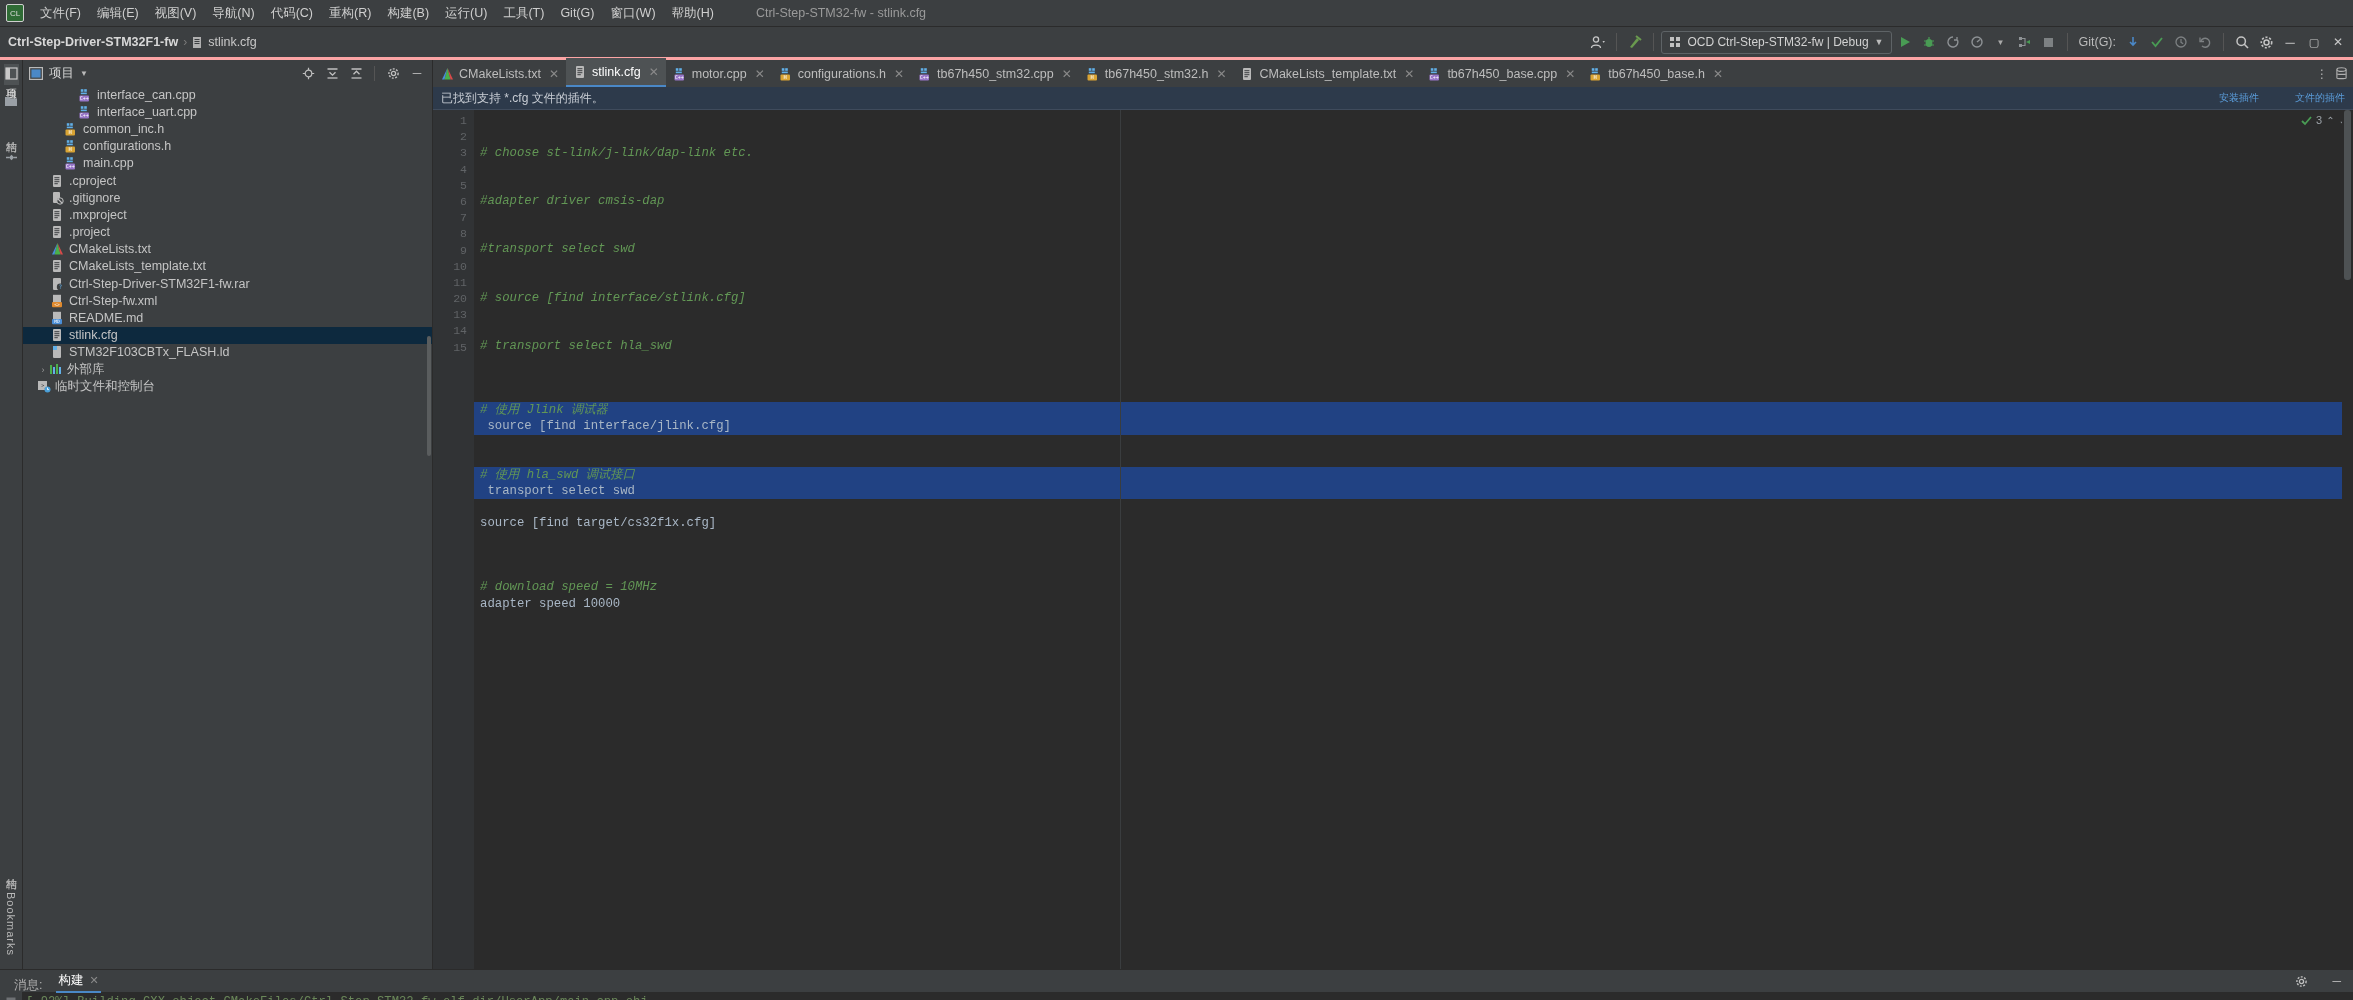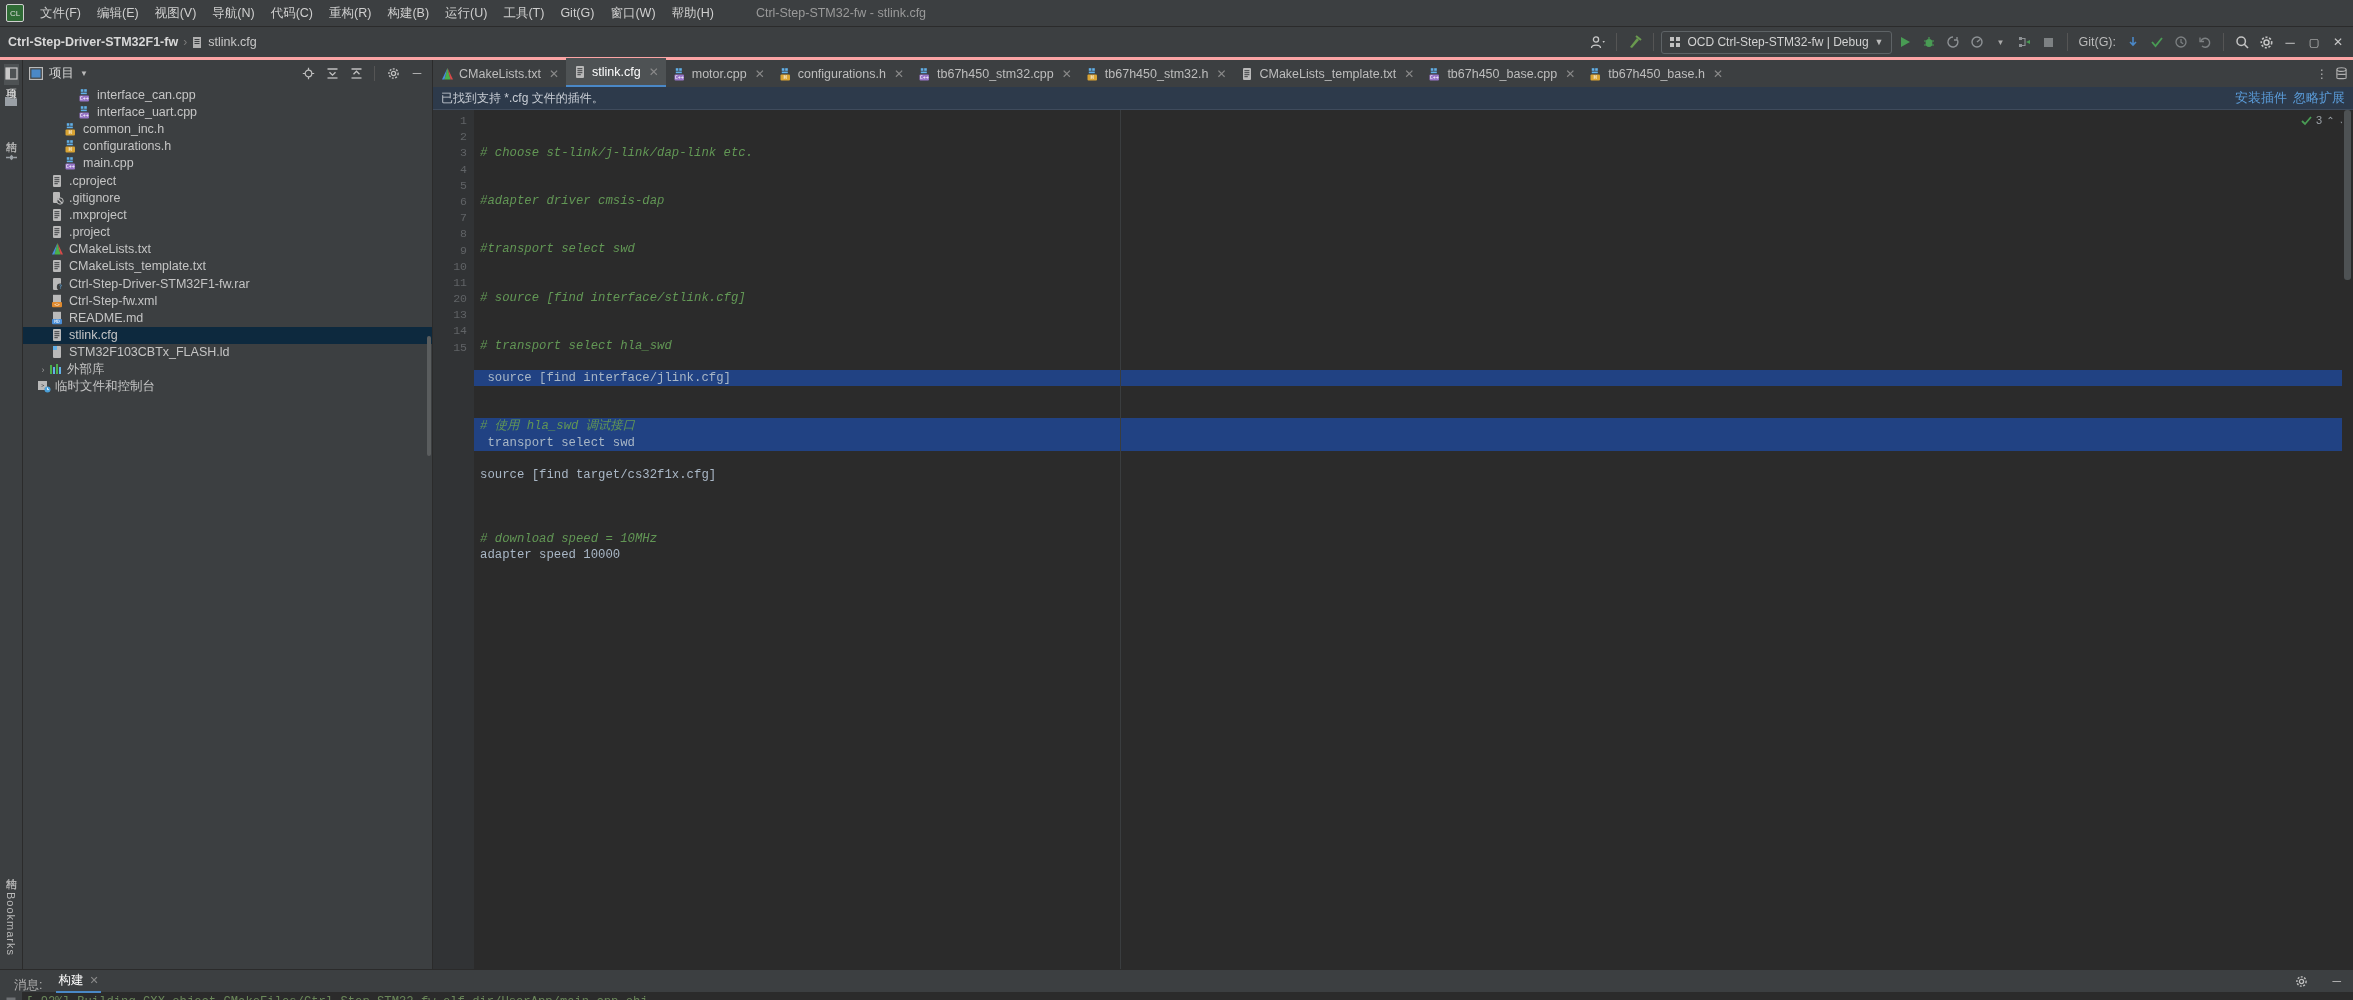--- a/index.html
+++ b/index.html
@@ -50,21 +50,21 @@
   
   #editor{flex:1;display:flex;flex-direction:column;min-width:0;background:#2b2b2b;}
   #tabs{height:27px;background:#3c3f41;display:flex;align-items:flex-end;position:relative;}
   .tab{height:27px;display:flex;align-items:center;gap:5px;padding:0 7px 0 8px;font-size:12.5px;color:#bdbdbd;white-space:nowrap;}
   .tab.active{background:#4e5254;border-bottom:2px solid #4a88c7;color:#ffffff;}
   .tab .x{color:#8a8a8a;font-size:12px;margin-left:3px;}
   .tabs-right{position:absolute;right:0;top:0;height:27px;display:flex;align-items:center;gap:6px;padding-right:5px;background:#3c3f41;}
   #notify{height:22px;background:#2d3a4b;border-bottom:1px solid #3f4b5c;display:flex;align-items:center;
           padding:0 8px;font-size:12px;color:#c8cdd4;}
   #notify .sp{flex:1;}
-  #notify a{color:#5a9bd8;margin-left:6px;text-decoration:none;font-size:13px;}
+  #notify a{color:#5a9bd8;margin-left:36px;text-decoration:none;font-size:10px;}
   #codewrap{flex:1;display:flex;min-height:0;position:relative;background:#2b2b2b;overflow:hidden;}
   #gutter{width:34px;background:#313335;text-align:right;padding-right:7px;padding-top:3px;flex:0 0 34px;}
   #gutter div{height:16.2px;line-height:16.2px;font-size:11.5px;color:#606366;}
   #code{flex:1;padding-top:3px;position:relative;overflow:hidden;}
   .cl{height:16.2px;line-height:16.2px;font-size:12.3px;white-space:pre;padding-left:6px;}
   .cl.hl{background:#214283;}
   .cmt{color:#629755;font-style:italic;margin-top:32px;}
   .txt{color:#a9b7c6;}
   #rightmargin{position:absolute;left:646px;top:0;bottom:0;width:1px;background:#3a3d3f;}
   .inspect{position:absolute;right:6px;top:4px;display:flex;align-items:center;gap:4px;font-size:11px;color:#9aa0a6;}
@@ -666,21 +666,21 @@
               <path d="M1.9 6.8 c0 1 9.2 1 9.2 0" fill="none" stroke="#b0b0b0" stroke-width="1.1"></path>
             </svg>
           </span>
         </div>
       </div>
 
     <div id="notify">
       <span>已找到支持 *.cfg 文件的插件。</span>
       <span class="sp"></span>
       <a href="#">安装插件</a>
-      <a href="#">忽略扩展</a>
+      <a href="#">文件的插件</a>
     </div>
 
     <div id="codewrap">
       <div id="gutter" class="mono">
           <div>1</div>
           <div>2</div>
           <div>3</div>
           <div>4</div>
           <div>5</div>
           <div>6</div>
@@ -695,20 +695,21 @@
           <div>15</div>
         </div>
       <div id="code" class="mono">
         <div id="rightmargin"></div>
       <div class="cl cmt"># choose st-link/j-link/dap-link etc.</div>
           <div class="cl cmt">#adapter driver cmsis-dap</div>
           <div class="cl cmt">#transport select swd</div>
           <div class="cl cmt"># source [find interface/stlink.cfg]</div>
           <div class="cl cmt"># transport select hla_swd</div>
           <div class="cl txt"></div>
+          <div class="cl hl cmt"># 使用 Jlink 调试器</div>
           <div class="cl hl txt"> source [find interface/jlink.cfg]</div>
           <div class="cl hl cmt"># 使用 hla_swd 调试接口</div>
           <div class="cl hl txt"> transport select swd</div>
           <div class="cl txt"></div>
           <div class="cl txt">source [find target/cs32f1x.cfg]</div>
           <div class="cl txt"></div>
           <div class="cl cmt"># download speed = 10MHz</div>
           <div class="cl txt">adapter speed 10000</div>
         </div>
       <div class="inspect">

